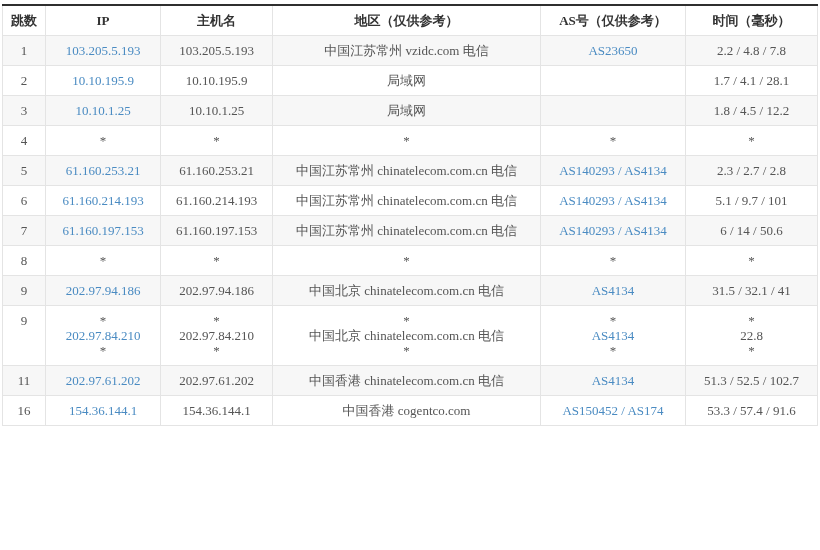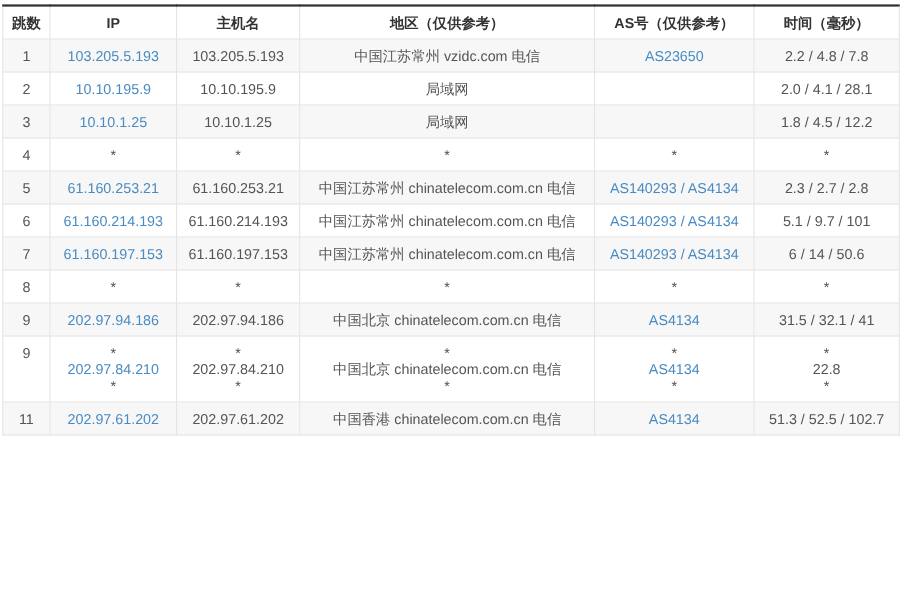--- a/index.html
+++ b/index.html
@@ -1,21 +1,21 @@
 <!DOCTYPE html>
 <html style="--link: #4a8bc2; --stripe: #f7f7f7; --border: #e4e4e4; --table-top-border: #2f2f2f; --text: #555555; --header-text: #333333;"><head>
 <meta charset="utf-8">
 <style>
   html, body { margin: 0; padding: 0; background: #ffffff; }
   body {
     width: 820px; height: 550px; overflow: hidden;
     font-family: "Liberation Sans", "DejaVu Sans", sans-serif;
     -webkit-font-smoothing: antialiased;
   }
-  .wrap { padding: 4px 3px 4px 2px; }
+  .wrap { padding: 4px 3px 4px 2px; font-family: Liberation Serif, serif; }
   table.trace {
     border-collapse: collapse;
     table-layout: fixed;
     width: 815px;
     border-top: 2px solid var(--table-top-border, #2f2f2f);
     font-size: 13px;
     color: var(--text, #555);
   }
   col.c-hop    { width: 43px; }
   col.c-ip     { width: 115px; }
@@ -96,21 +96,21 @@
             <a class="line lnk">10.10.195.9</a>
           </td>
           <td>
             <span class="line">10.10.195.9</span>
           </td>
           <td>
             <span class="line">局域网</span>
           </td>
           <td></td>
           <td>
-            <span class="line">2.0 / 4.1 / 28.1</span>
+            <span class="line">1.7 / 4.1 / 28.1</span>
           </td>
         </tr>
         <tr>
           <td class="hop">3</td>
           <td>
             <a class="line lnk">10.10.1.25</a>
           </td>
           <td>
             <span class="line">10.10.1.25</span>
           </td>
@@ -267,17 +267,35 @@
             <span class="line">202.97.61.202</span>
           </td>
           <td>
             <span class="line">中国香港 chinatelecom.com.cn 电信</span>
           </td>
           <td>
             <span class="line"><a class="lnk">AS4134</a></span>
           </td>
           <td>
             <span class="line">51.3 / 52.5 / 102.7</span>
+          </td>
+        </tr>
+        <tr>
+          <td class="hop">16</td>
+          <td>
+            <a class="line lnk">154.36.144.1</a>
+          </td>
+          <td>
+            <span class="line">154.36.144.1</span>
+          </td>
+          <td>
+            <span class="line">中国香港 cogentco.com</span>
+          </td>
+          <td>
+            <span class="line"><a class="lnk">AS150452</a><span class="sep"> / </span><a class="lnk">AS174</a></span>
+          </td>
+          <td>
+            <span class="line">53.3 / 57.4 / 91.6</span>
           </td>
         </tr>
       </tbody>
   </table>
 </div>
 
 </body></html>

